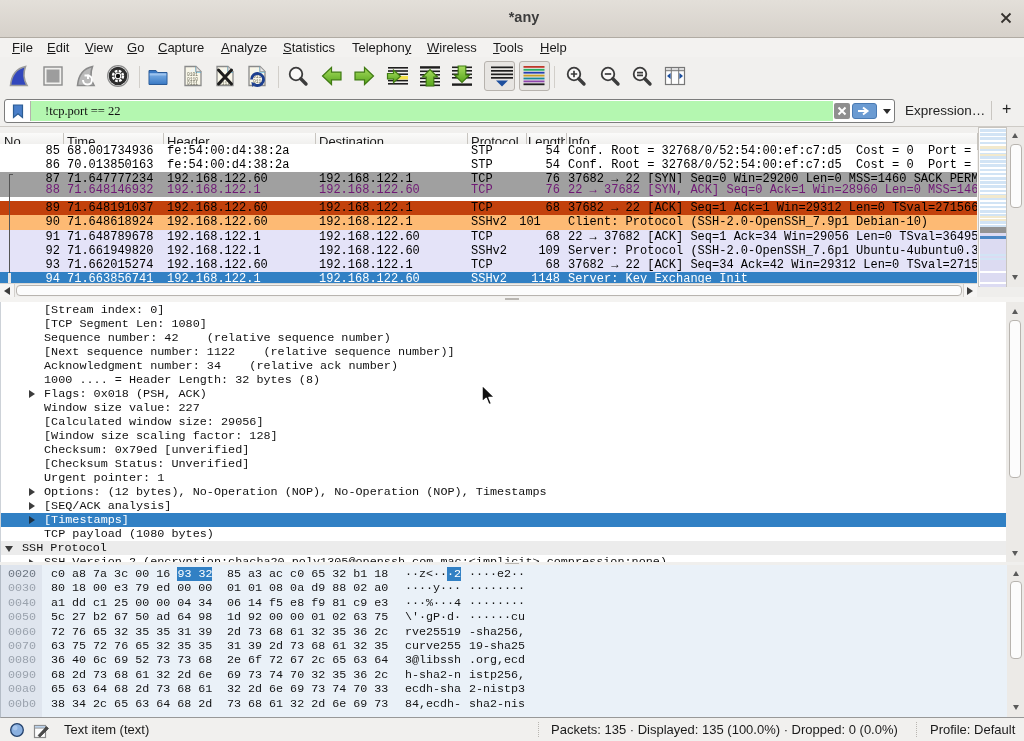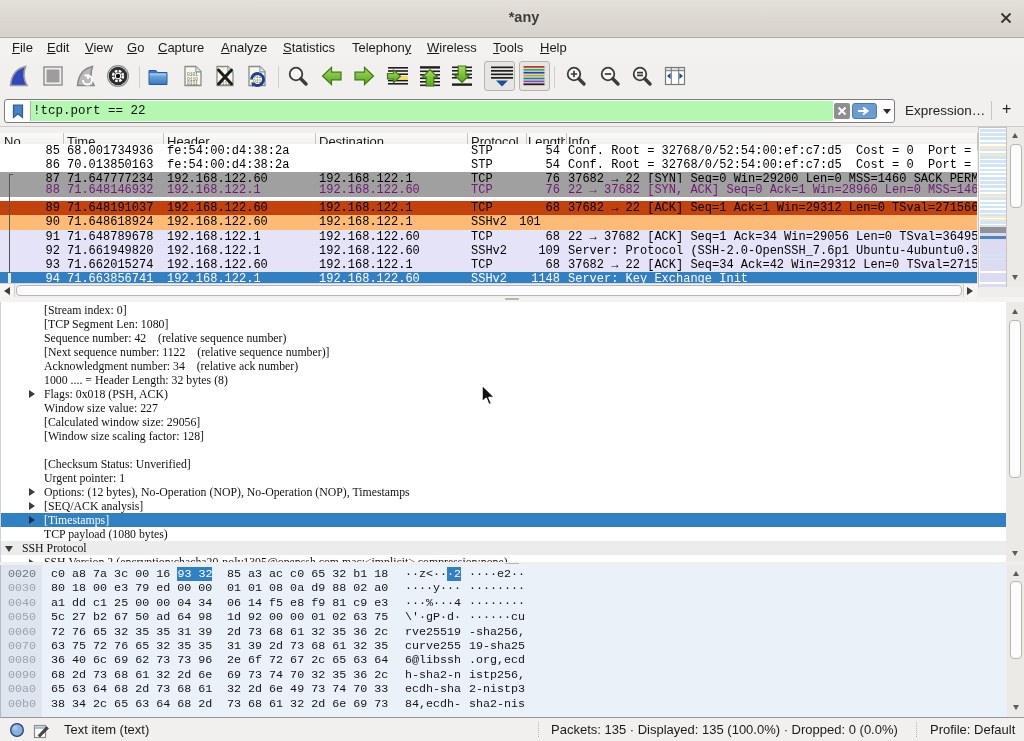--- a/index.html
+++ b/index.html
@@ -16,21 +16,21 @@
 .tsep{top:9px;width:1px;height:22px;background:#d2cfca;}
 #filterrow{left:0;top:95px;width:1024px;height:32px;background:#f1f0ee;border-bottom:1px solid #cecbc6;box-sizing:border-box;}
 #ffield{left:4px;top:4px;width:889px;height:22px;background:#fff;border:1px solid #7c7c7c;border-radius:3px;}
 #fgreen{left:26px;top:1px;width:802px;height:20px;background:#b4f7b0;}
 .row{left:0;height:14px;width:978px;overflow:hidden;}
 .cell{position:absolute;top:0;white-space:pre;}
 #plhead{left:0;top:133px;width:1024px;height:17px;background:linear-gradient(#fbfbfa,#ecebe9);border-bottom:1px solid #c2bfba;box-sizing:border-box;}
 #plhead span{position:absolute;top:1px;font-size:13px;color:#1a1a1a;}
 #plhead i{position:absolute;top:0;width:1px;height:16px;background:#c8c5c0;}
 #details{left:0;top:302px;width:1024px;height:261px;background:#fff;overflow:hidden;}
-.dline{left:0;height:14px;line-height:14px;width:1006px;font-family:Liberation Serif, serif;font-size:11.8px;white-space:pre;color:#111;}
+.dline{left:0;height:14px;line-height:14px;width:1006px;font-family:Liberation Mono, monospace;font-size:11.8px;white-space:pre;color:#111;}
 .tri{position:absolute;width:0;height:0;}
 #hexpane{left:0;top:565px;width:1024px;height:153px;background:#eaf1f8;overflow:hidden;border-bottom:1px solid #989898;border-left:1px solid #b4bcc6;box-sizing:border-box;}
 .hx{left:0;width:1006px;height:14px;line-height:14px;font-family:"Liberation Mono",monospace;font-size:11.7px;white-space:pre;color:#141414;}
 #status{left:0;top:718px;width:1024px;height:23px;background:#f1f0ee;}
 .sbarrow{position:absolute;width:0;height:0;}
 .vsb{background:#eceae7;}
 .vsbthumb{background:#fcfcfc;border:1px solid #b8b4af;border-radius:4px;box-sizing:border-box;}
 .dline>span,.hx>span{top:0;}
 .row{line-height:14px;}
 </style></head><body>
@@ -224,21 +224,21 @@
         <path d="M16.4 9 l3.6 3 -3.6 3 Z" fill="#1d4f9e"></path>
       </svg>
 </div>
 <div id="filterrow" class="ab">
       <div id="ffield" class="ab">
         <div id="fgreen" class="ab"></div>
         <div class="ab" style="left:25px;top:1px;width:1px;height:20px;background:#b5b2ad"></div>
         <svg class="ab" style="left:5px;top:3px;" width="16" height="16" viewBox="0 0 16 16">
           <path d="M3.5 2 h9 v12.5 l-4.5-3.8 -4.5 3.8 Z" fill="#4a7fc9" stroke="#2c5d94" stroke-width="1.2"></path>
         </svg>
-        <span class="ab" style="left:28px;top:4px;font-family:Liberation Mono, monospace;font-size:12.5px;color:#111;white-space:pre">!tcp.port == 22</span>
+        <span class="ab" style="left:40px;top:4px;font-family:Liberation Serif, serif;font-size:12.5px;color:#111;white-space:pre">!tcp.port == 22</span>
         <div class="ab" style="left:829px;top:3px;width:16px;height:16px;background:#8f8f8f;border-radius:2px"><svg width="16" height="16" viewBox="0 0 16 16">
             <path d="M4.5 4.5 L11.5 11.5 M11.5 4.5 L4.5 11.5" stroke="#fff" stroke-width="2"></path>
           </svg></div>
         <div class="ab" style="left:847px;top:3px;width:25px;height:16px;background:#6b9bd2;border:1px solid #4a7ab2;border-radius:3px;box-sizing:border-box"><svg width="23" height="14" viewBox="0 0 23 14">
             <path d="M5 7 h8 M10 3.5 L14.5 7 L10 10.5" stroke="#fff" stroke-width="2" fill="none"></path>
           </svg></div>
         <div class="tri" style="left:878px;top:9px;border-left:4px solid transparent;border-right:4px solid transparent;border-top:5px solid #2b2b2b"></div>
       </div>
       <span class="ab ui" style="left:905px;top:8px;color:#222;font-size:13.5px">Expression…</span>
       <div class="ab" style="left:991px;top:6px;width:1px;height:19px;background:#c9c6c1"></div>
@@ -306,20 +306,21 @@
 <span class="cell" style="left:500px;width:60px;text-align:right">68</span>
 <span class="cell" style="left:568px">37682 → 22 [ACK] Seq=1 Ack=1 Win=29312 Len=0 TSval=2715660 TSecr=36495</span>
 </div>
 <div class="row ab mono" style="top:71px;height:15px;background:#fdba74;color:#000">
 <span class="cell" style="left:0;width:60px;text-align:right">90</span>
 <span class="cell" style="left:67px">71.648618924</span>
 <span class="cell" style="left:167px">192.168.122.60</span>
 <span class="cell" style="left:319px">192.168.122.1</span>
 <span class="cell" style="left:471px">SSHv2</span>
 <span class="cell" style="left:500px;width:60px;text-align:center">101</span>
+<span class="cell" style="left:568px">Client: Protocol (SSH-2.0-OpenSSH_7.9p1 Debian-10)</span>
 </div>
 <div class="row ab mono" style="top:86px;height:14px;background:#e4e3f8;color:#000">
 <span class="cell" style="left:0;width:60px;text-align:right">91</span>
 <span class="cell" style="left:67px">71.648789678</span>
 <span class="cell" style="left:167px">192.168.122.1</span>
 <span class="cell" style="left:319px">192.168.122.60</span>
 <span class="cell" style="left:471px">TCP</span>
 <span class="cell" style="left:500px;width:60px;text-align:right">68</span>
 <span class="cell" style="left:568px">22 → 37682 [ACK] Seq=1 Ack=34 Win=29056 Len=0 TSval=36495065 TSecr=2715</span>
 </div>
@@ -448,20 +449,22 @@
 <span class="ab" style="left:44px">1000 .... = Header Length: 32 bytes (8)</span></div>
 <div class="dline ab" style="top:84.7px;background:transparent;color:#111">
 <span class="tri" style="left:29px;top:3.5px;border-top:4px solid transparent;border-bottom:4px solid transparent;border-left:6px solid #3c3c3c"></span>
 <span class="ab" style="left:44px">Flags: 0x018 (PSH, ACK)</span></div>
 <div class="dline ab" style="top:98.7px;background:transparent;color:#111">
 <span class="ab" style="left:44px">Window size value: 227</span></div>
 <div class="dline ab" style="top:112.7px;background:transparent;color:#111">
 <span class="ab" style="left:44px">[Calculated window size: 29056]</span></div>
 <div class="dline ab" style="top:126.8px;background:transparent;color:#111">
 <span class="ab" style="left:44px">[Window size scaling factor: 128]</span></div>
+<div class="dline ab" style="top:140.8px;background:transparent;color:#111">
+<span class="ab" style="left:44px">Checksum: 0x79ed [unverified]</span></div>
 <div class="dline ab" style="top:154.8px;background:transparent;color:#111">
 <span class="ab" style="left:44px">[Checksum Status: Unverified]</span></div>
 <div class="dline ab" style="top:168.9px;background:transparent;color:#111">
 <span class="ab" style="left:44px">Urgent pointer: 1</span></div>
 <div class="dline ab" style="top:182.9px;background:transparent;color:#111">
 <span class="tri" style="left:29px;top:3.5px;border-top:4px solid transparent;border-bottom:4px solid transparent;border-left:6px solid #3c3c3c"></span>
 <span class="ab" style="left:44px">Options: (12 bytes), No-Operation (NOP), No-Operation (NOP), Timestamps</span></div>
 <div class="dline ab" style="top:196.9px;background:transparent;color:#111">
 <span class="tri" style="left:29px;top:3.5px;border-top:4px solid transparent;border-bottom:4px solid transparent;border-left:6px solid #3c3c3c"></span>
 <span class="ab" style="left:44px">[SEQ/ACK analysis]</span></div>
@@ -513,31 +516,31 @@
 <span class="ab" style="left:50px">72 76 65 32 35 35 31 39</span><span class="ab" style="left:226px">2d 73 68 61 32 35 36 2c</span>
 <span class="ab" style="left:404px">rve25519</span><span class="ab" style="left:468px">-sha256,</span>
 </div>
 <div class="hx ab" style="top:74.0px">
 <span class="ab" style="left:7px;color:#9aa2ad">0070</span>
 <span class="ab" style="left:50px">63 75 72 76 65 32 35 35</span><span class="ab" style="left:226px">31 39 2d 73 68 61 32 35</span>
 <span class="ab" style="left:404px">curve255</span><span class="ab" style="left:468px">19-sha25</span>
 </div>
 <div class="hx ab" style="top:88.4px">
 <span class="ab" style="left:7px;color:#9aa2ad">0080</span>
-<span class="ab" style="left:50px">36 40 6c 69 62 73 73 96</span><span class="ab" style="left:226px">2e 6f 72 67 2c 65 63 64</span>
-<span class="ab" style="left:404px">6@libssh</span><span class="ab" style="left:468px">.org,ecd</span>
+<span class="ab" style="left:50px">36 40 6c 69 52 73 73 68</span><span class="ab" style="left:226px">2e 6f 72 67 2c 65 63 64</span>
+<span class="ab" style="left:404px">3@libssh</span><span class="ab" style="left:468px">.org,ecd</span>
 </div>
 <div class="hx ab" style="top:102.8px">
 <span class="ab" style="left:7px;color:#9aa2ad">0090</span>
 <span class="ab" style="left:50px">68 2d 73 68 61 32 2d 6e</span><span class="ab" style="left:226px">69 73 74 70 32 35 36 2c</span>
 <span class="ab" style="left:404px">h-sha2-n</span><span class="ab" style="left:468px">istp256,</span>
 </div>
 <div class="hx ab" style="top:117.2px">
 <span class="ab" style="left:7px;color:#9aa2ad">00a0</span>
-<span class="ab" style="left:50px">65 63 64 68 2d 73 68 61</span><span class="ab" style="left:226px">32 2d 6e 49 73 74 70 33</span>
+<span class="ab" style="left:50px">65 63 64 68 2d 73 68 61</span><span class="ab" style="left:226px">32 2d 6e 69 73 74 70 33</span>
 <span class="ab" style="left:404px">ecdh-sha</span><span class="ab" style="left:468px">2-nistp3</span>
 </div>
 <div class="hx ab" style="top:131.6px">
 <span class="ab" style="left:7px;color:#9aa2ad">00b0</span>
 <span class="ab" style="left:50px">38 34 2c 65 63 64 68 2d</span><span class="ab" style="left:226px">73 68 61 32 2d 6e 69 73</span>
 <span class="ab" style="left:404px">84,ecdh-</span><span class="ab" style="left:468px">sha2-nis</span>
 </div>
 <div class="ab vsb" style="left:1006px;top:0;width:18px;height:152px">
         <div class="sbarrow" style="left:5.5px;top:6px;border-left:3.5px solid transparent;border-right:3.5px solid transparent;border-bottom:5px solid #5a5a5a"></div>
         <div class="vsbthumb ab" style="left:3px;top:16px;width:12px;height:78px"></div>

